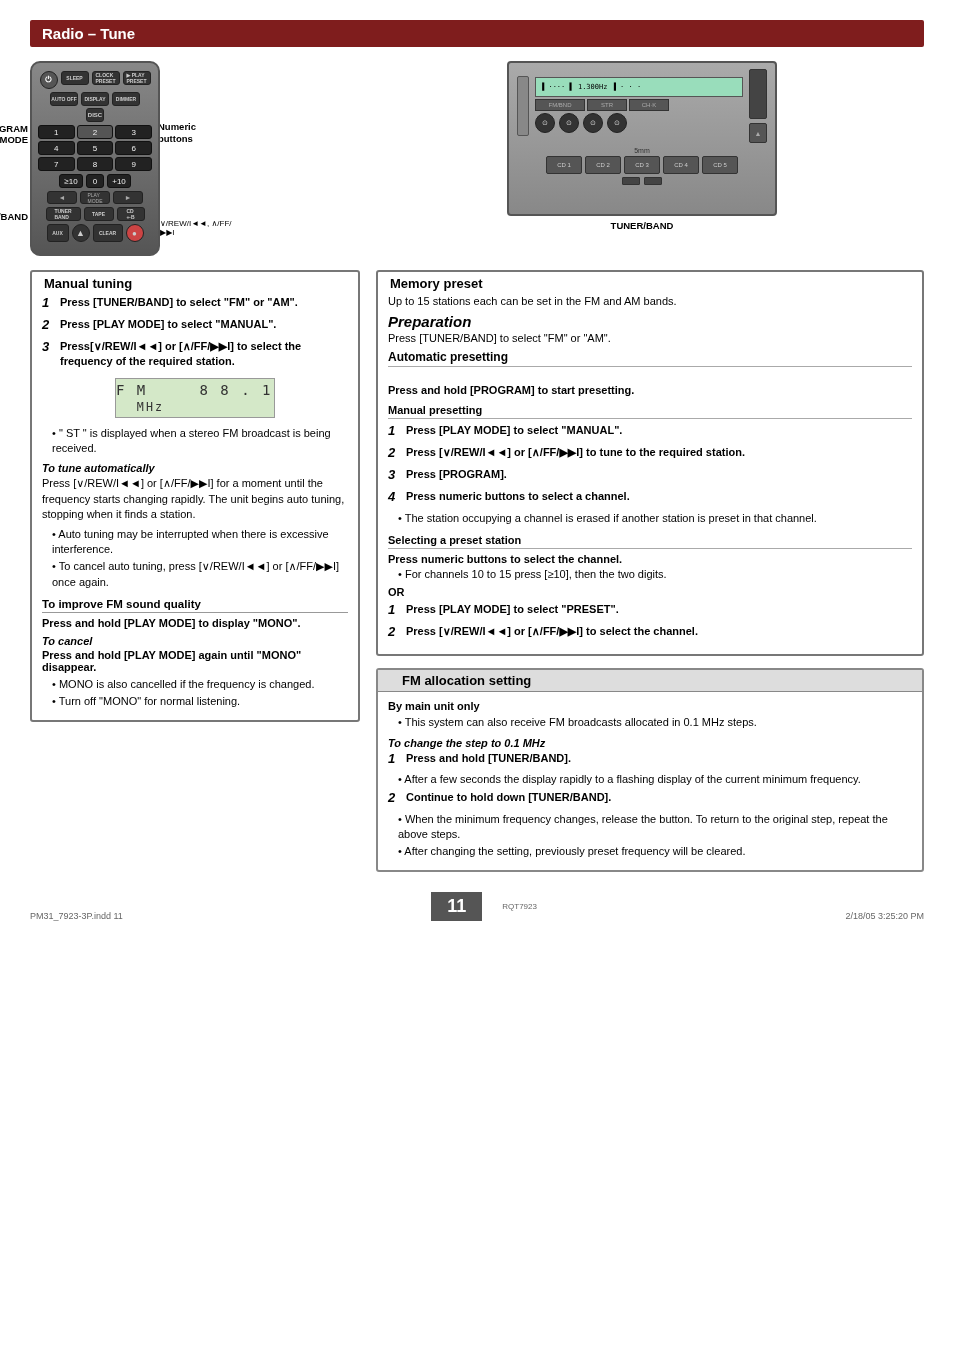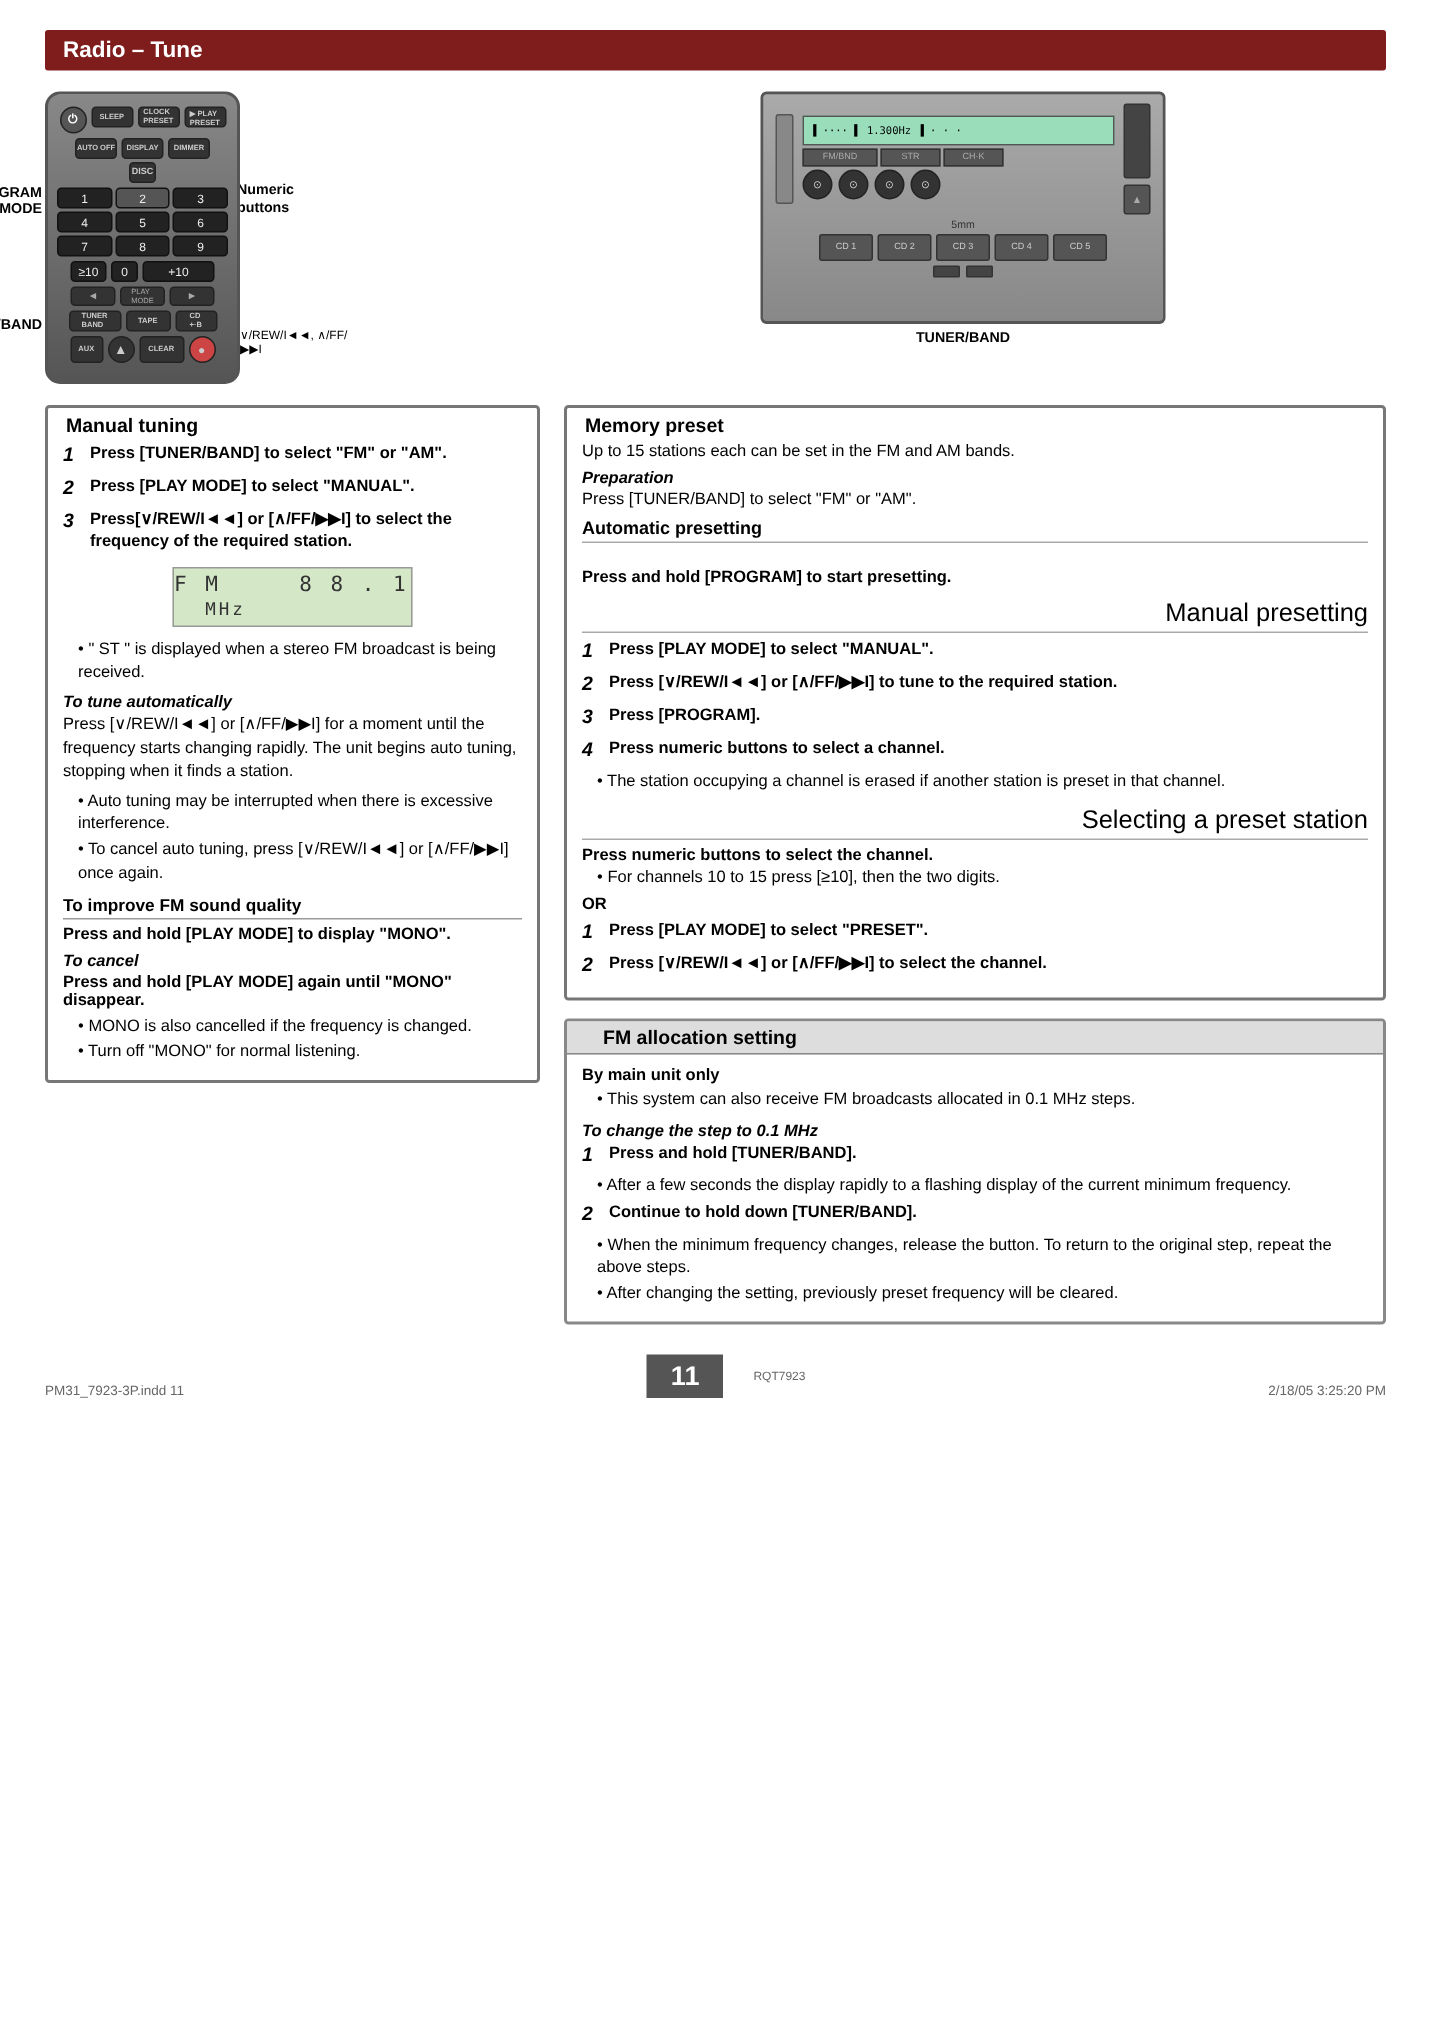--- a/index.html
+++ b/index.html
@@ -104,26 +104,25 @@
       margin: 8px auto;
       display: flex;
       align-items: center;
       justify-content: center;
       font-family: monospace;
       font-size: 14px;
       letter-spacing: 2px;
       color: #333;
     }
     .subsection-title {
-      font-size: 17px;
-      font-weight: normal;
+      font-size: 11px;
+      font-weight: bold;
       border-bottom: 1px solid #aaa;
       margin: 8px 0 4px 0;
       padding-bottom: 2px;
-      text-align: right;
     }
     .auto-presetting-title {
       font-size: 12px;
       font-weight: bold;
       border-bottom: 1.5px solid #aaa;
       margin: 6px 0 17px 0;
       padding-bottom: 2px;
     }
     .fm-alloc-box {
       border: 2px solid #888;
@@ -156,21 +155,21 @@
     .improve-fm-title {
       font-size: 11.5px;
       font-weight: bold;
       border-bottom: 1px solid #999;
       margin: 8px 0 4px 0;
       padding-bottom: 2px;
     }
     .prep-italic {
       font-style: italic;
       font-weight: bold;
-      font-size: 11px;
+      font-size: 15px;
       margin-bottom: 2px;
     }
     
     .remote-box {
       border: 2px solid #555;
       border-radius: 10px;
       background: linear-gradient(180deg, #888 0%, #555 100%);
       width: 130px;
       height: 195px;
       position: relative;
@@ -316,21 +315,21 @@
             <div class="r-num">5</div>
             <div class="r-num">6</div>
             <div class="r-num">7</div>
             <div class="r-num">8</div>
             <div class="r-num">9</div>
           </div>
 
           <div class="r-row" style="margin-top:2px;">
             <div class="r-num" style="width:24px;">≥10</div>
             <div class="r-num" style="width:18px;">0</div>
-            <div class="r-num" style="width:48px;">+10</div>
+            <div class="r-num" style="width:24px;">+10</div>
           </div>
 
           <div class="r-row" style="margin-top:3px;">
             <div class="r-arrow">◄</div>
             <div class="r-arrow" style="font-size:5px;">PLAY<br>MODE</div>
             <div class="r-arrow">►</div>
           </div>
 
           <div class="r-row" style="margin-top:3px;">
             <div class="r-btn-rect" style="font-size:5px; width:35px;">TUNER<br>BAND</div>

